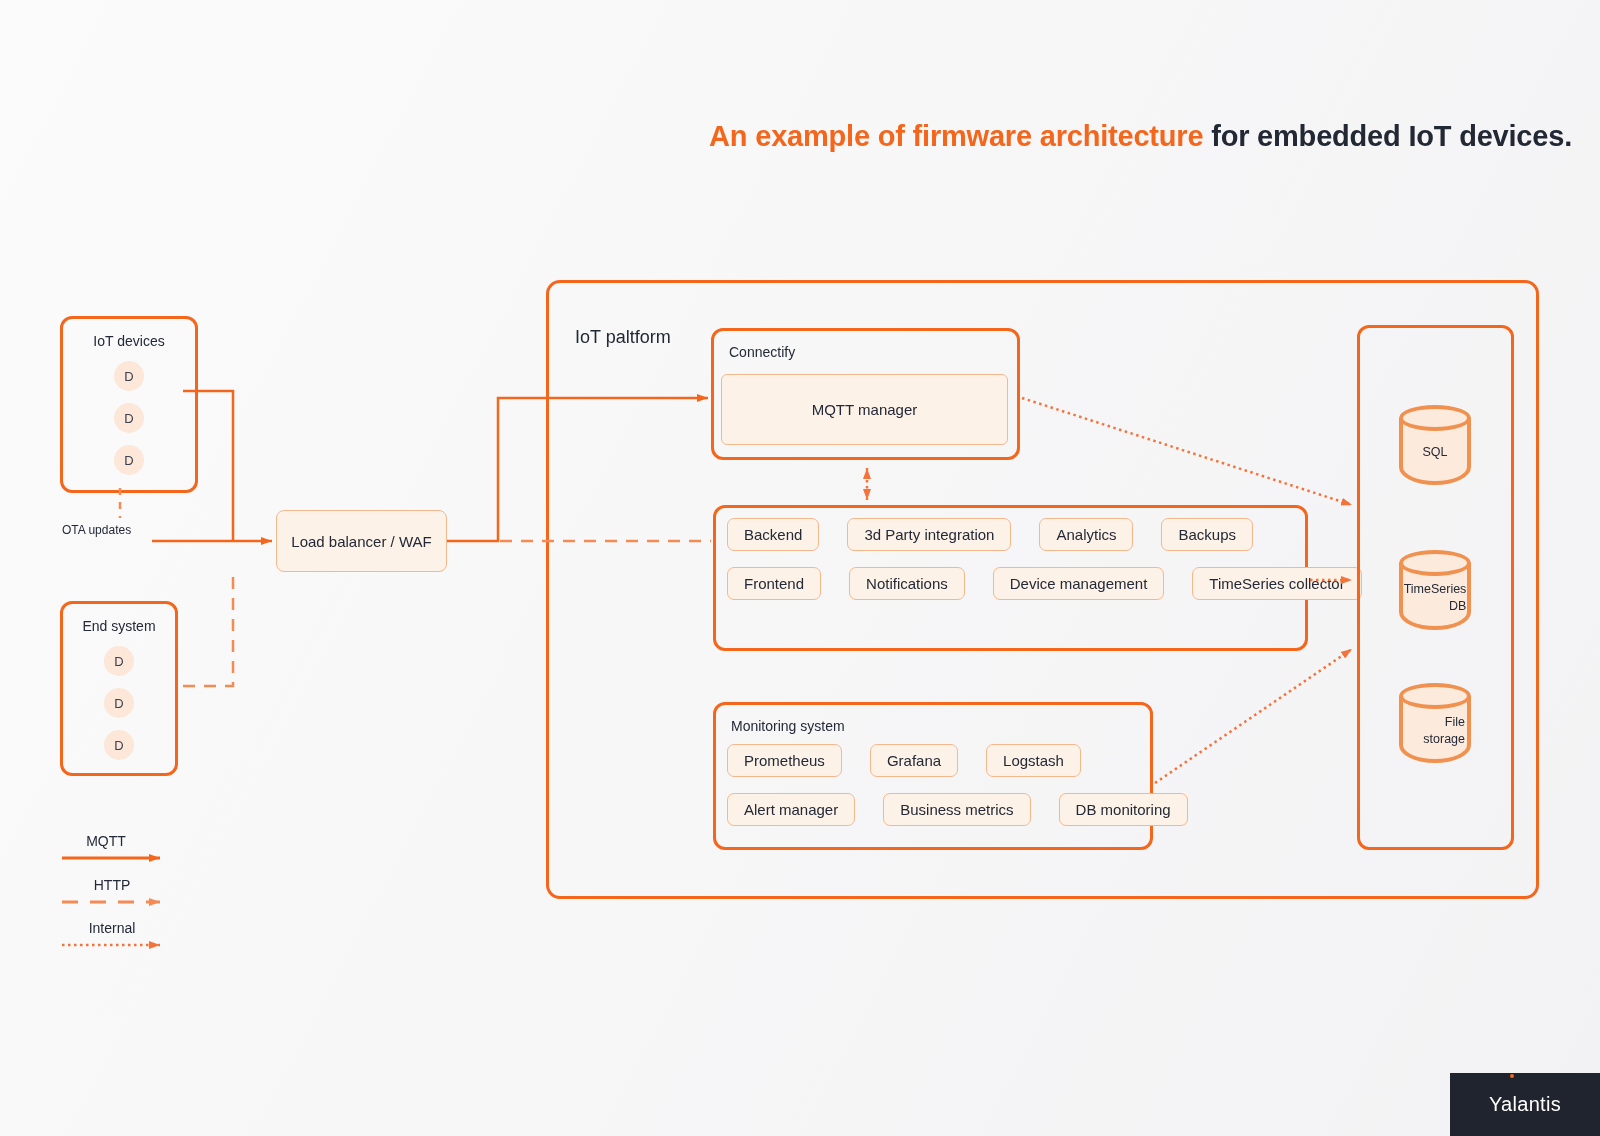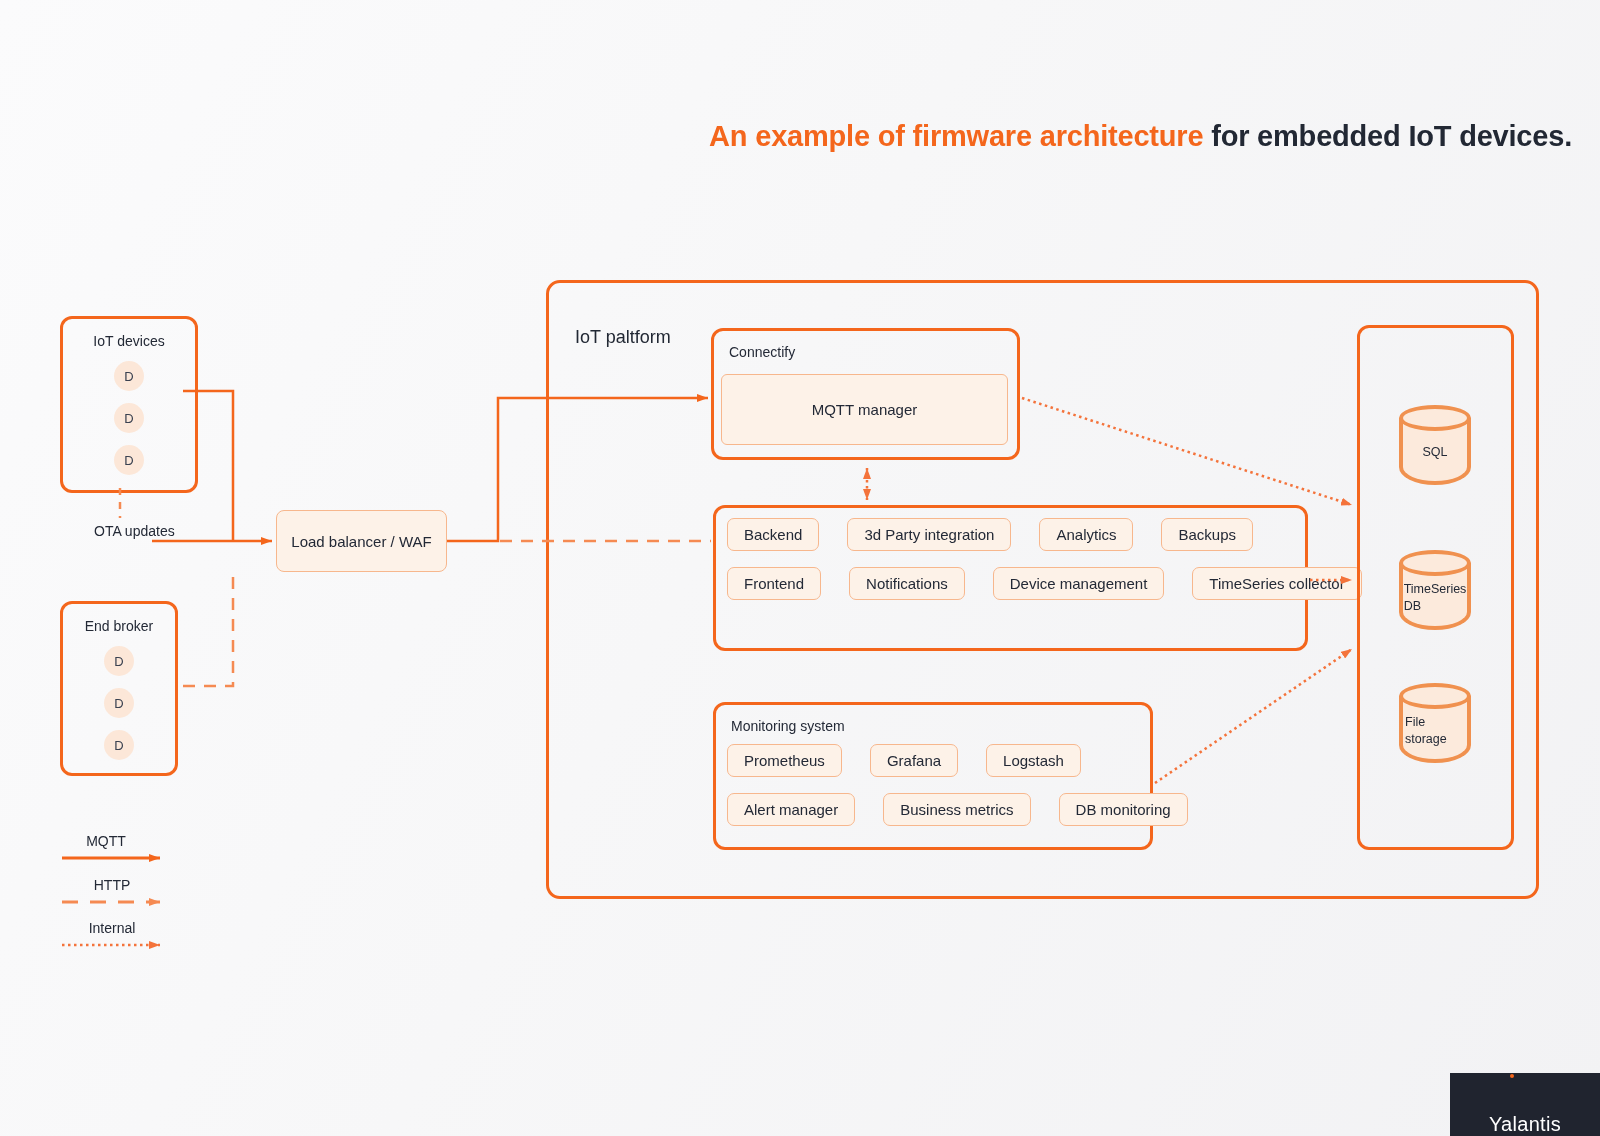--- a/index.html
+++ b/index.html
@@ -33,50 +33,50 @@
     font-size:13px;color:#3a4150;font-weight:500;
   }
 
   .soft-box{
     position:absolute;box-sizing:border-box;
     border:1.5px solid #f7b78d;border-radius:8px;background:#fdf2e8;
     display:flex;align-items:center;justify-content:center;
     font-size:15px;color:#232936;
   }
 
-  .small-label{position:absolute;font-size:14px;font-weight:500;color:#232936;margin-left:32px;}
+  .small-label{position:absolute;font-size:12px;font-weight:500;color:#232936;}
 
   .platform-label{position:absolute;left:575px;top:299px;font-size:18px;font-weight:500;color:#222834;margin-top:28px;}
 
   .group-label{font-size:14px;font-weight:500;color:#232936;margin:13px 0 0 15px;}
   .chip-row{display:flex;gap:28px;margin:10px 0 0 11px;}
   .chip{
     box-sizing:border-box;border:1.5px solid #f7b78d;border-radius:7px;background:#fdf2e8;
     padding:7px 16px;font-size:15px;color:#232936;white-space:nowrap;
   }
   .chip-row + .chip-row{margin-top:16px;}
 
   .cylinder{position:absolute;width:72px;height:80px;}
   .cyl-top{
     position:absolute;top:0;left:0;right:0;height:26px;border-radius:50%;
     background:#fceadc;border:4px solid #f0914f;box-sizing:border-box;z-index:2;
   }
   .cyl-body{
     position:absolute;top:13px;left:0;right:0;bottom:0;
     background:#fceadc;border:4px solid #f0914f;border-top:none;box-sizing:border-box;
     border-radius:0 0 50% 50% / 0 0 18px 18px;
-    display:flex;align-items:center;justify-content:center;text-align:left;
+    display:flex;align-items:center;justify-content:center;text-align:right;
     font-size:12.5px;line-height:1.3;color:#232936;padding:10px 2px 4px 2px;
   }
 
   .legend-label{position:absolute;width:100px;text-align:center;font-size:14px;font-weight:500;color:#232936;}
 
   .brand{
     position:absolute;left:1450px;top:1073px;width:150px;height:63px;background:#20242f;
-    display:flex;align-items:flex-end;justify-content:center;
+    display:flex;align-items:center;justify-content:center;
   }
   .brand-text{position:relative;color:#ffffff;font-size:20px;letter-spacing:0.3px;}
   .i-dot{position:absolute;left:60px;top:1px;width:4px;height:4px;border-radius:50%;background:#f4661c;}
 </style>
 </head>
 <body>
 
 <div class="canvas">
 
   <div class="title">
@@ -88,21 +88,21 @@
     <div class="dots">
         <div class="d-circle">D</div>
         <div class="d-circle">D</div>
         <div class="d-circle">D</div>
       </div>
   </div>
 
   <div class="small-label" style="left:62px;top:523px;">OTA updates</div>
 
   <div class="node-box" style="left:60px;top:601px;width:118px;height:175px;">
-    <div class="node-label center-label">End broker</div>
+    <div class="node-label center-label">End system</div>
     <div class="dots">
         <div class="d-circle">D</div>
         <div class="d-circle">D</div>
         <div class="d-circle">D</div>
       </div>
   </div>
 
   <div class="soft-box" style="left:276px;top:510px;width:171px;height:62px;">Load balancer / WAF</div>
 
   <div class="node-box" style="left:546px;top:280px;width:993px;height:619px;border-radius:14px;"></div>

